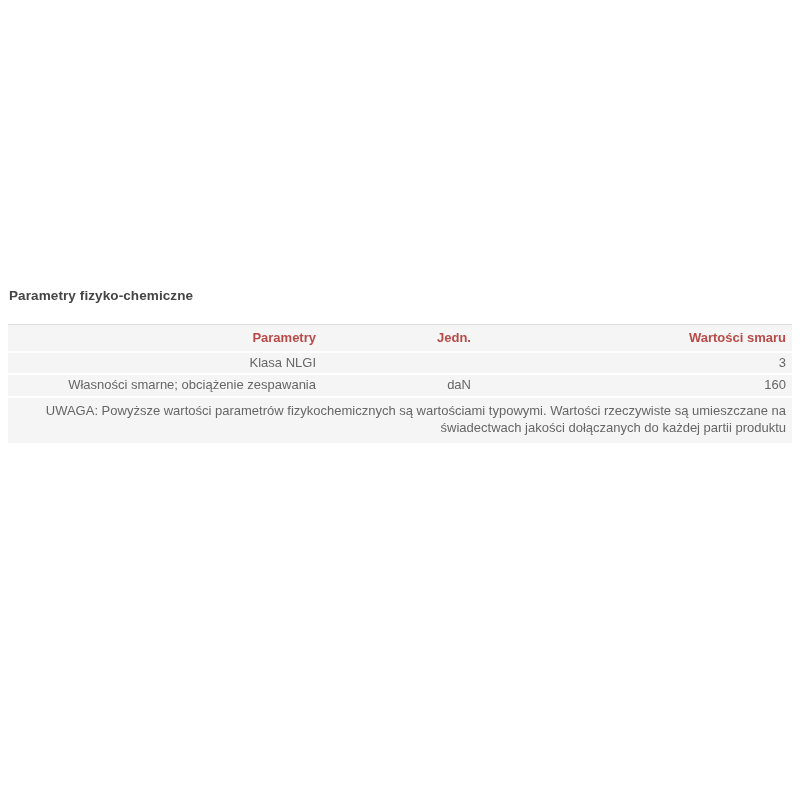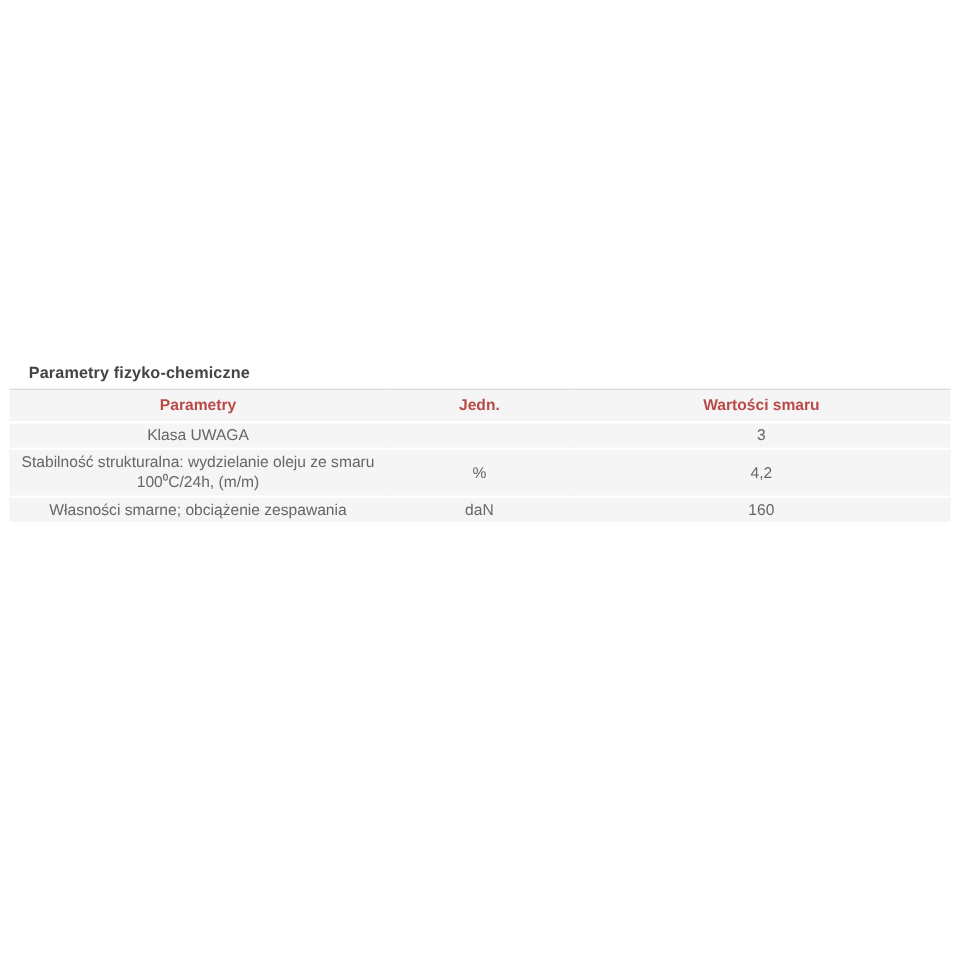--- a/index.html
+++ b/index.html
@@ -12,21 +12,21 @@
     width: 800px;
     height: 800px;
     background: #ffffff;
     font-family: "Liberation Sans", sans-serif;
     overflow: hidden;
   }
   .section-title {
     position: absolute;
     left: 8px;
     top: 287px;
-    margin: 16px;
+    margin: 1px;
     font-size: 13.5px;
     font-weight: bold;
     color: #444444;
     letter-spacing: 0.1px;
   }
   .spec-table {
     position: absolute;
     left: 8px;
     top: 324px;
     width: 784px;
@@ -34,21 +34,21 @@
     table-layout: fixed;
     background: #f5f5f5;
     border-top: 1px solid #dcdcdc;
     font-size: 13px;
     color: #666666;
   }
   .spec-table col.c1 { width: 314px; }
   .spec-table col.c2 { width: 155px; }
   .spec-table col.c3 { width: auto; }
   .spec-table th, .spec-table td {
-    text-align: center;
+    text-align: right;
     vertical-align: middle;
     padding: 2px 6px;
     line-height: 1.28;
     font-weight: normal;
   }
   .spec-table thead th {
     color: #b94a48;
     font-weight: bold;
     padding-top: 5px;
     padding-bottom: 4px;
@@ -78,30 +78,28 @@
     </colgroup>
     <thead>
       <tr>
         <th>Parametry</th>
         <th>Jedn.</th>
         <th>Wartości smaru</th>
       </tr>
     </thead>
     <tbody>
       <tr>
-        <td>Klasa UWAGA</td>
+        <td>Klasa NLGI</td>
         <td></td>
         <td>3</td>
-      </tr>
-      <tr>
-        <td>Stabilność strukturalna: wydzielanie oleju ze smaru 100⁰C/24h, (m/m)</td>
-        <td>%</td>
-        <td>4,2</td>
       </tr>
       <tr>
         <td>Własności smarne; obciążenie zespawania</td>
         <td>daN</td>
         <td>160</td>
+      </tr>
+      <tr>
+        <td class="note-cell" colspan="3">UWAGA: Powyższe wartości parametrów fizykochemicznych są wartościami typowymi. Wartości rzeczywiste są umieszczane na świadectwach jakości dołączanych do każdej partii produktu</td>
       </tr>
     </tbody>
   </table>
 
 </div>
 
 </body></html>

